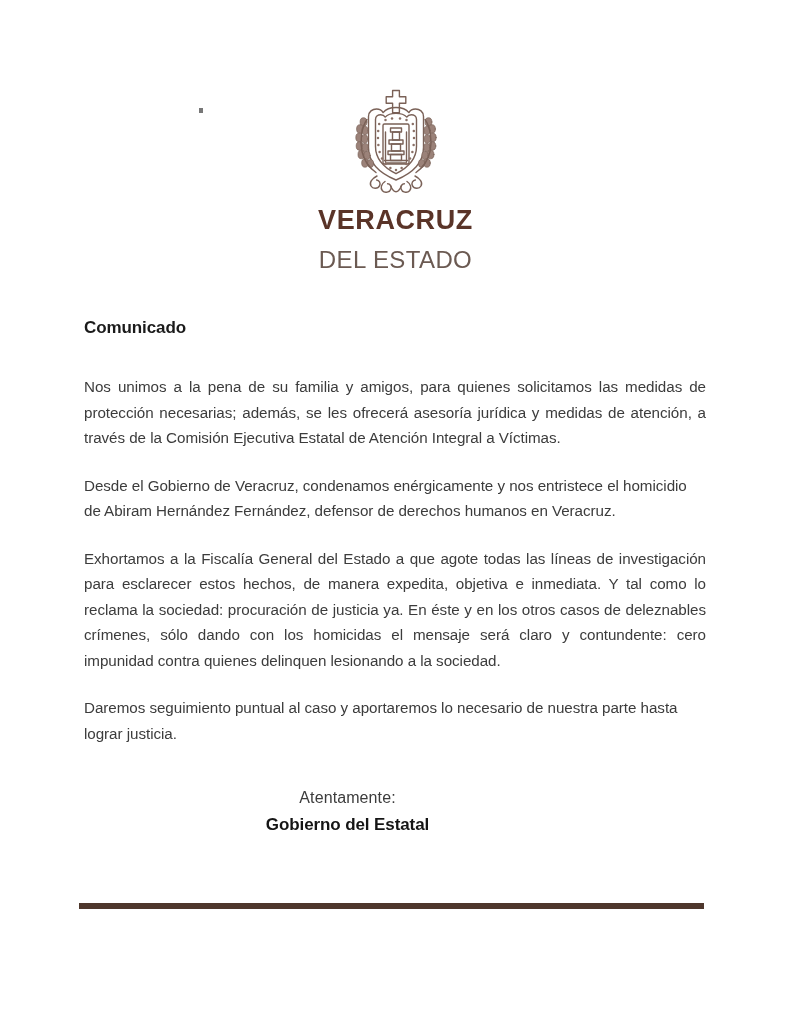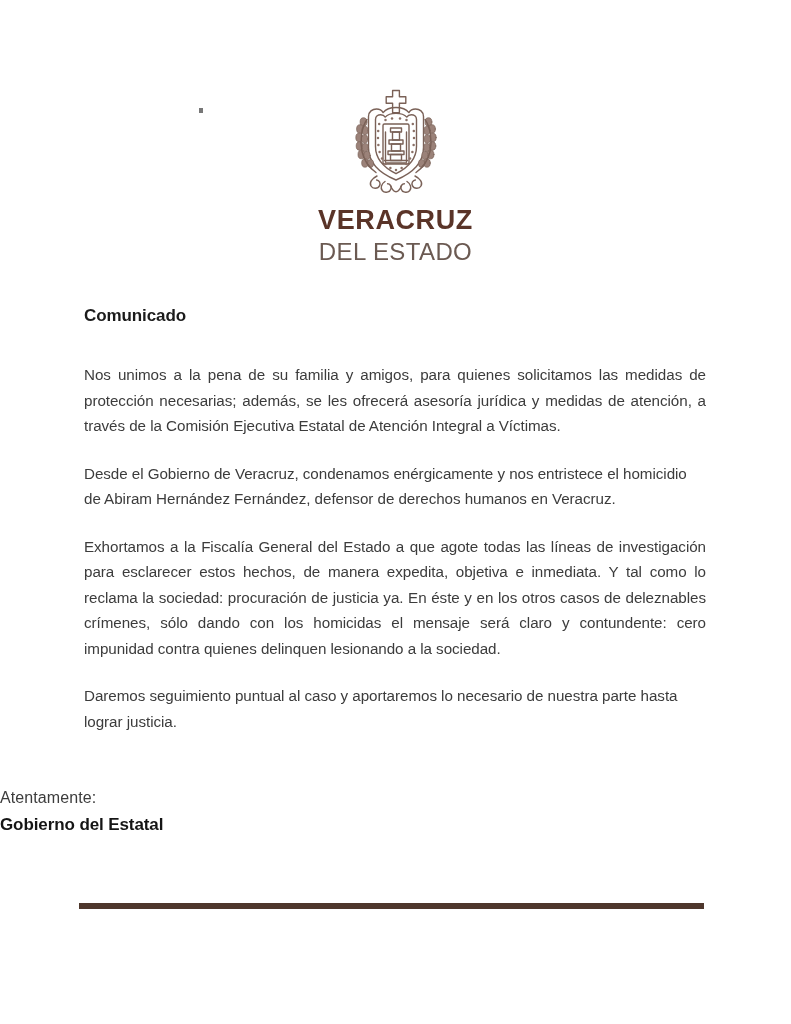--- a/index.html
+++ b/index.html
@@ -63,32 +63,32 @@
   .wm-gobierno {
     display: block;
     margin-top: 3px;
     font-size: 24px;
     font-weight: 400;
     letter-spacing: 0.4px;
     color: #6b5a52;
   }
   .wm-estado {
     display: block;
-    margin-top: 6px;
+    margin-top: 14px;
     font-size: 24px;
     font-weight: 400;
     letter-spacing: 0.4px;
     color: #6b5a52;
   }
 
   
   .doc-body {
     position: absolute;
     left: 84px;
-    top: 306px;
+    top: 318px;
     width: 622px;
   }
   .doc-title {
     font-size: 17px;
     font-weight: 700;
     color: #1b1b1b;
     letter-spacing: -0.1px;
     margin: 0 0 36px 0;
   }
   .para {
@@ -102,20 +102,21 @@
   .para:last-child { margin-bottom: 0; }
   .para.first { text-align: left; }
   .para.last  { text-align: left; }
 
   
   .signature {
     position: absolute;
     left: 0;
     top: 789px;
     width: 695px;
+    text-align: center;
   }
   .sig-line1 {
     display: block;
     font-size: 16px;
     font-weight: 400;
     color: #3c3c3c;
     letter-spacing: 0.1px;
   }
   .sig-line2 {
     display: block;

